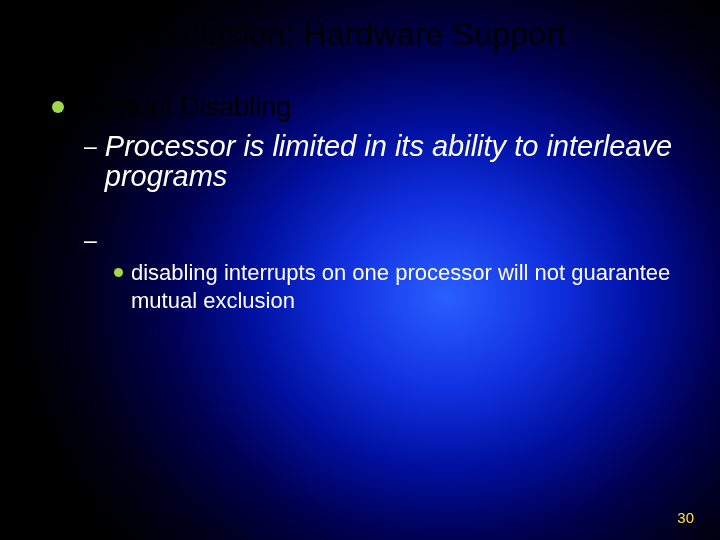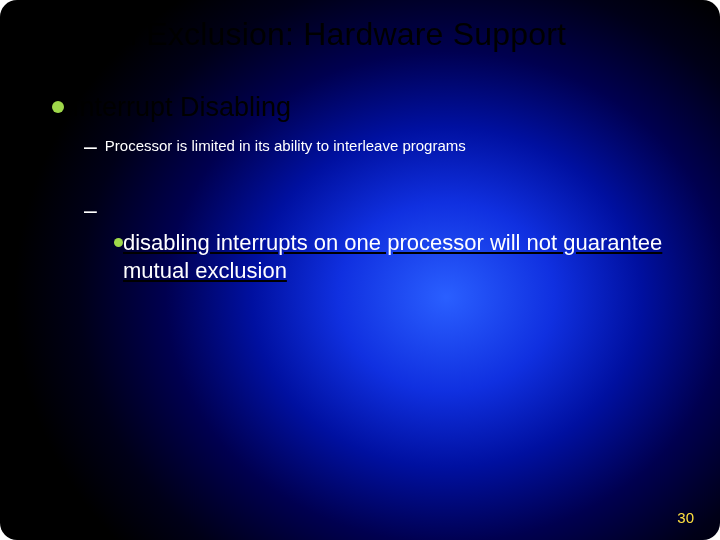--- a/index.html
+++ b/index.html
@@ -15,21 +15,20 @@
     height: 540px;
     position: relative;
     background: radial-gradient(ellipse 60% 70% at 62% 55%,
                 #2a5fff 0%,
                 #1030e0 25%,
                 #0010a0 45%,
                 #000050 65%,
                 #000018 85%,
                 #000000 100%);
     box-sizing: border-box;
-    border-radius: 17px;
   }
   .title {
     position: absolute;
     top: 16px;
     left: 40px;
     right: 20px;
     font-size: 32px;
     color: #000000;
     font-weight: normal;
     letter-spacing: 0.2px;
@@ -66,33 +65,34 @@
     margin-top: 2px;
     margin-bottom: 4px;
   }
   .dash {
     color: #ffffff;
     font-size: 23px;
     line-height: 30px;
     flex: 0 0 auto;
   }
   .lvl2-text {
-    font-size: 15px;
+    font-size: 29px;
     color: #ffffff;
     line-height: 30px;
+    font-style: italic;
   }
   .spacer {
     height: 28px;
   }
   .lvl3 {
     display: flex;
     align-items: flex-start;
+    gap: 8px;
     margin-left: 62px;
     margin-top: 2px;
-    text-decoration: underline;
   }
   .bullet-dot-sm {
     width: 9px;
     height: 9px;
     border-radius: 50%;
     background: #9fd84a;
     flex: 0 0 auto;
     margin-top: 9px;
   }
   .lvl3-text {

